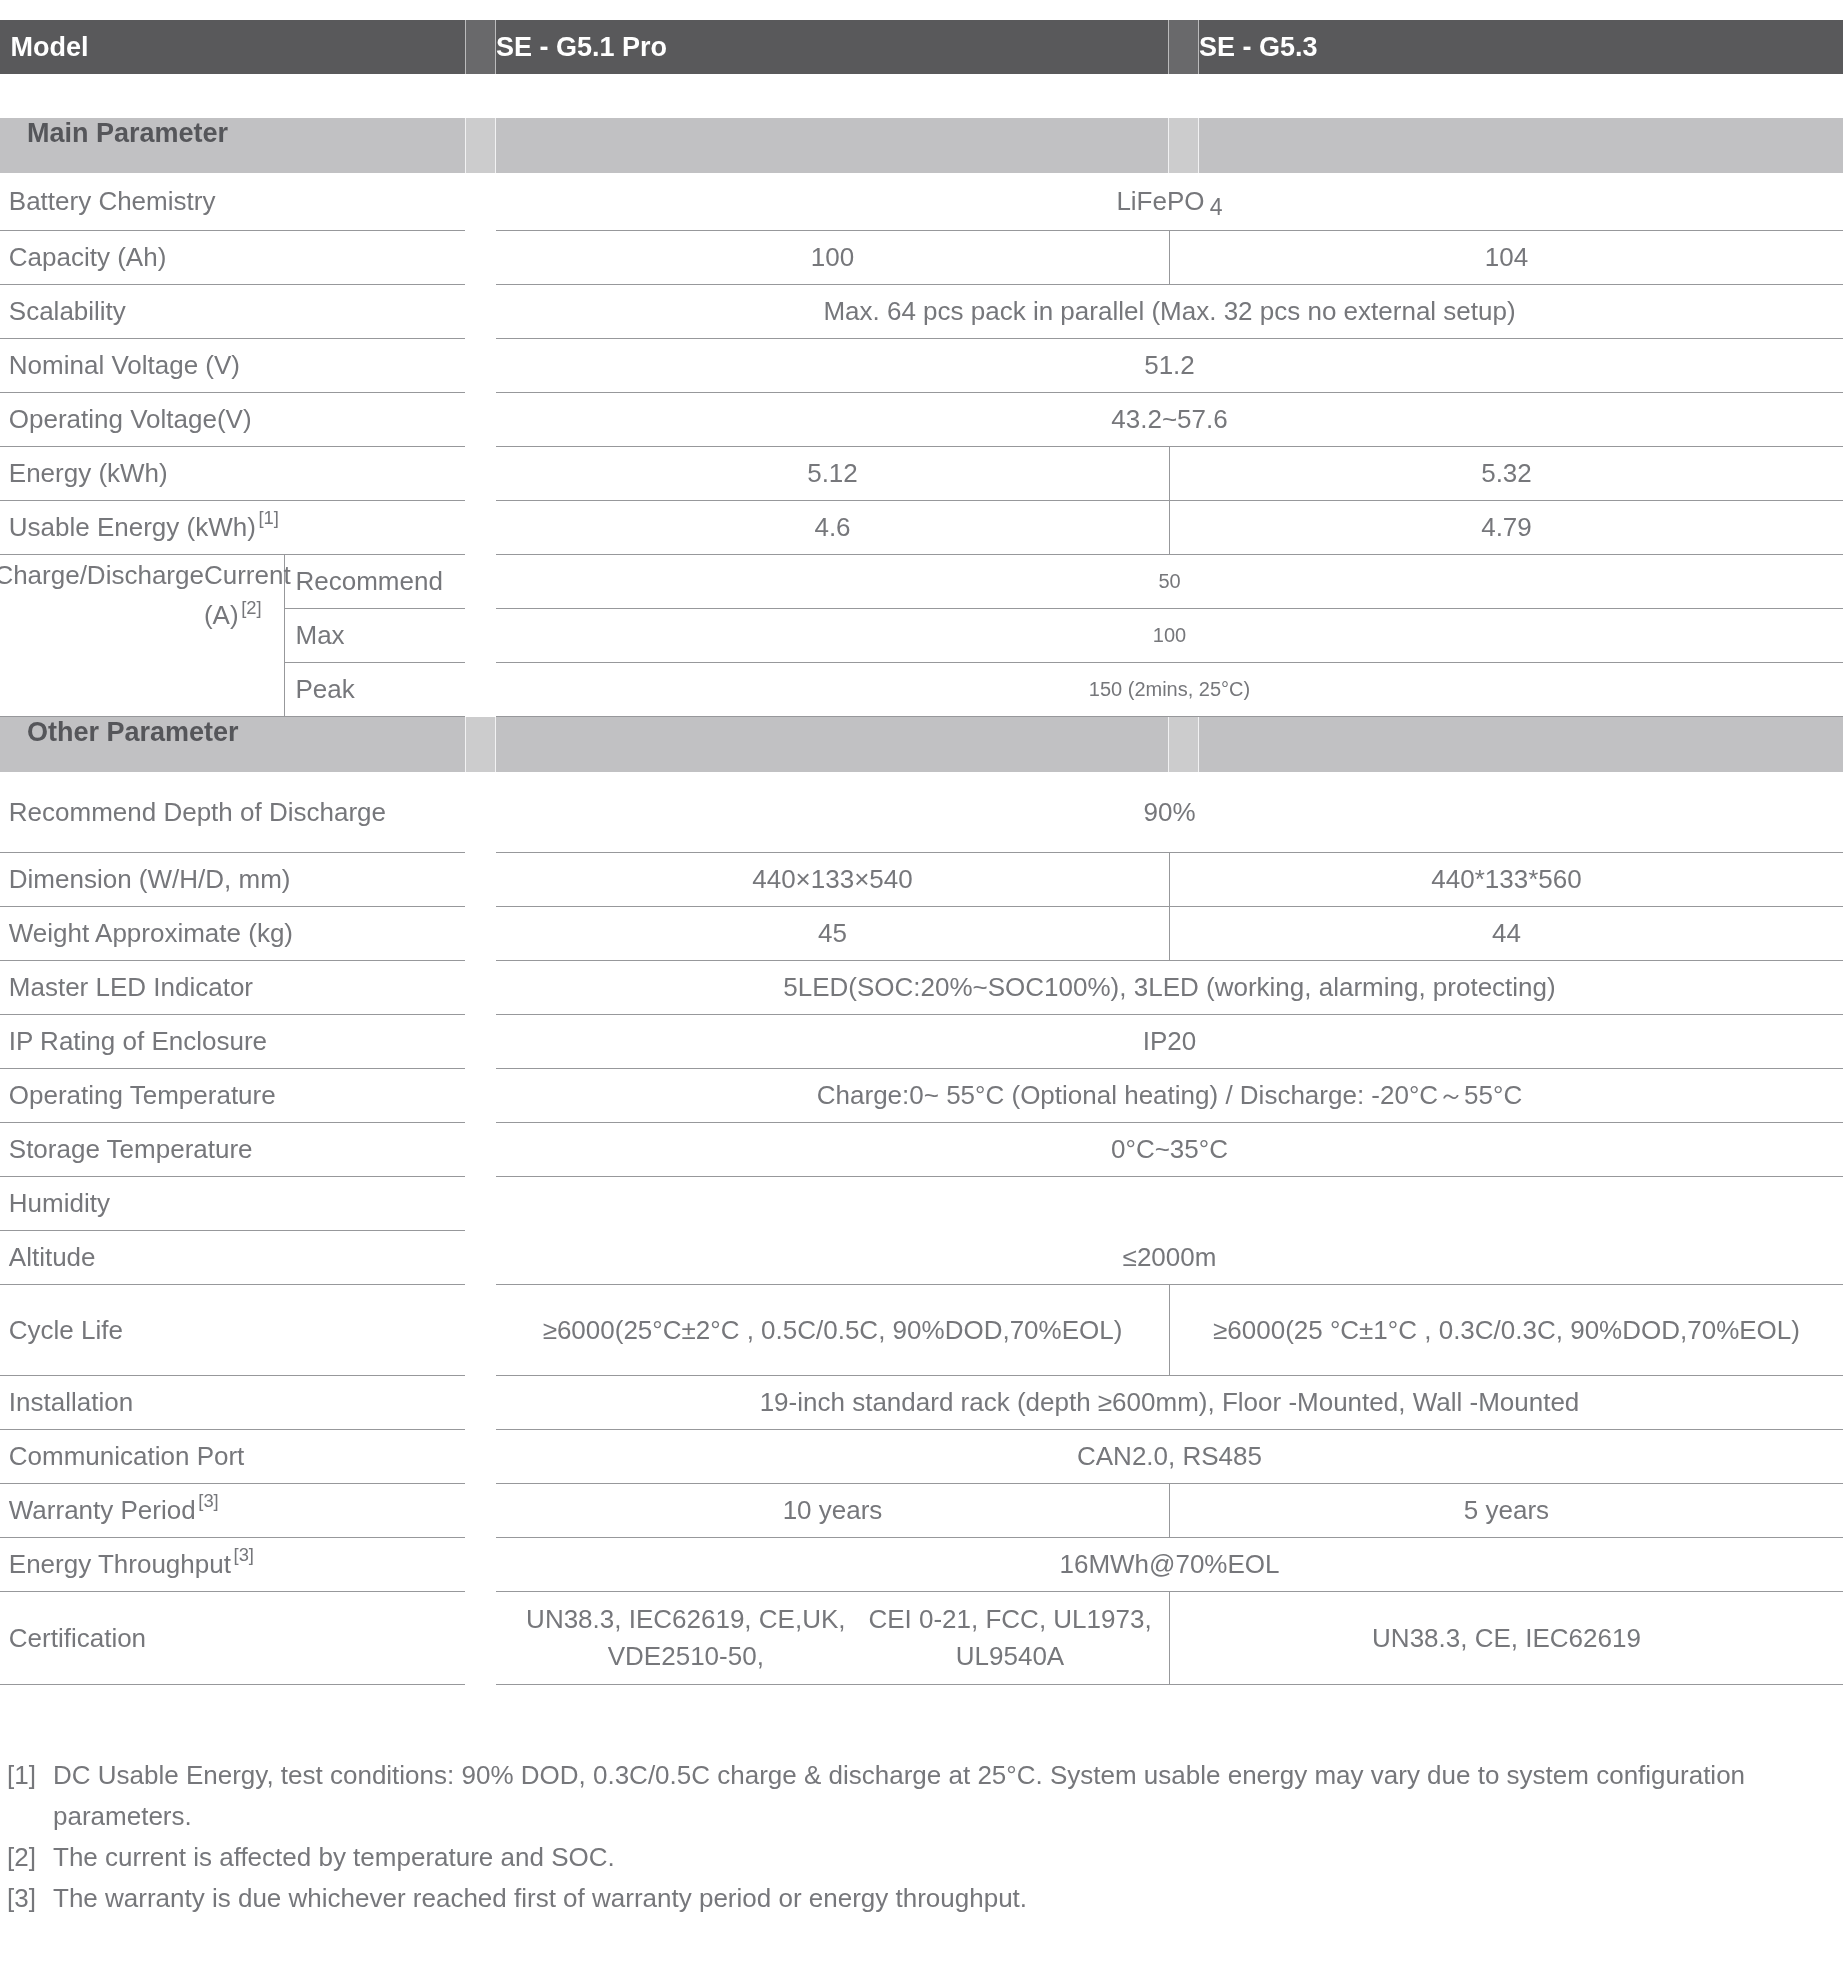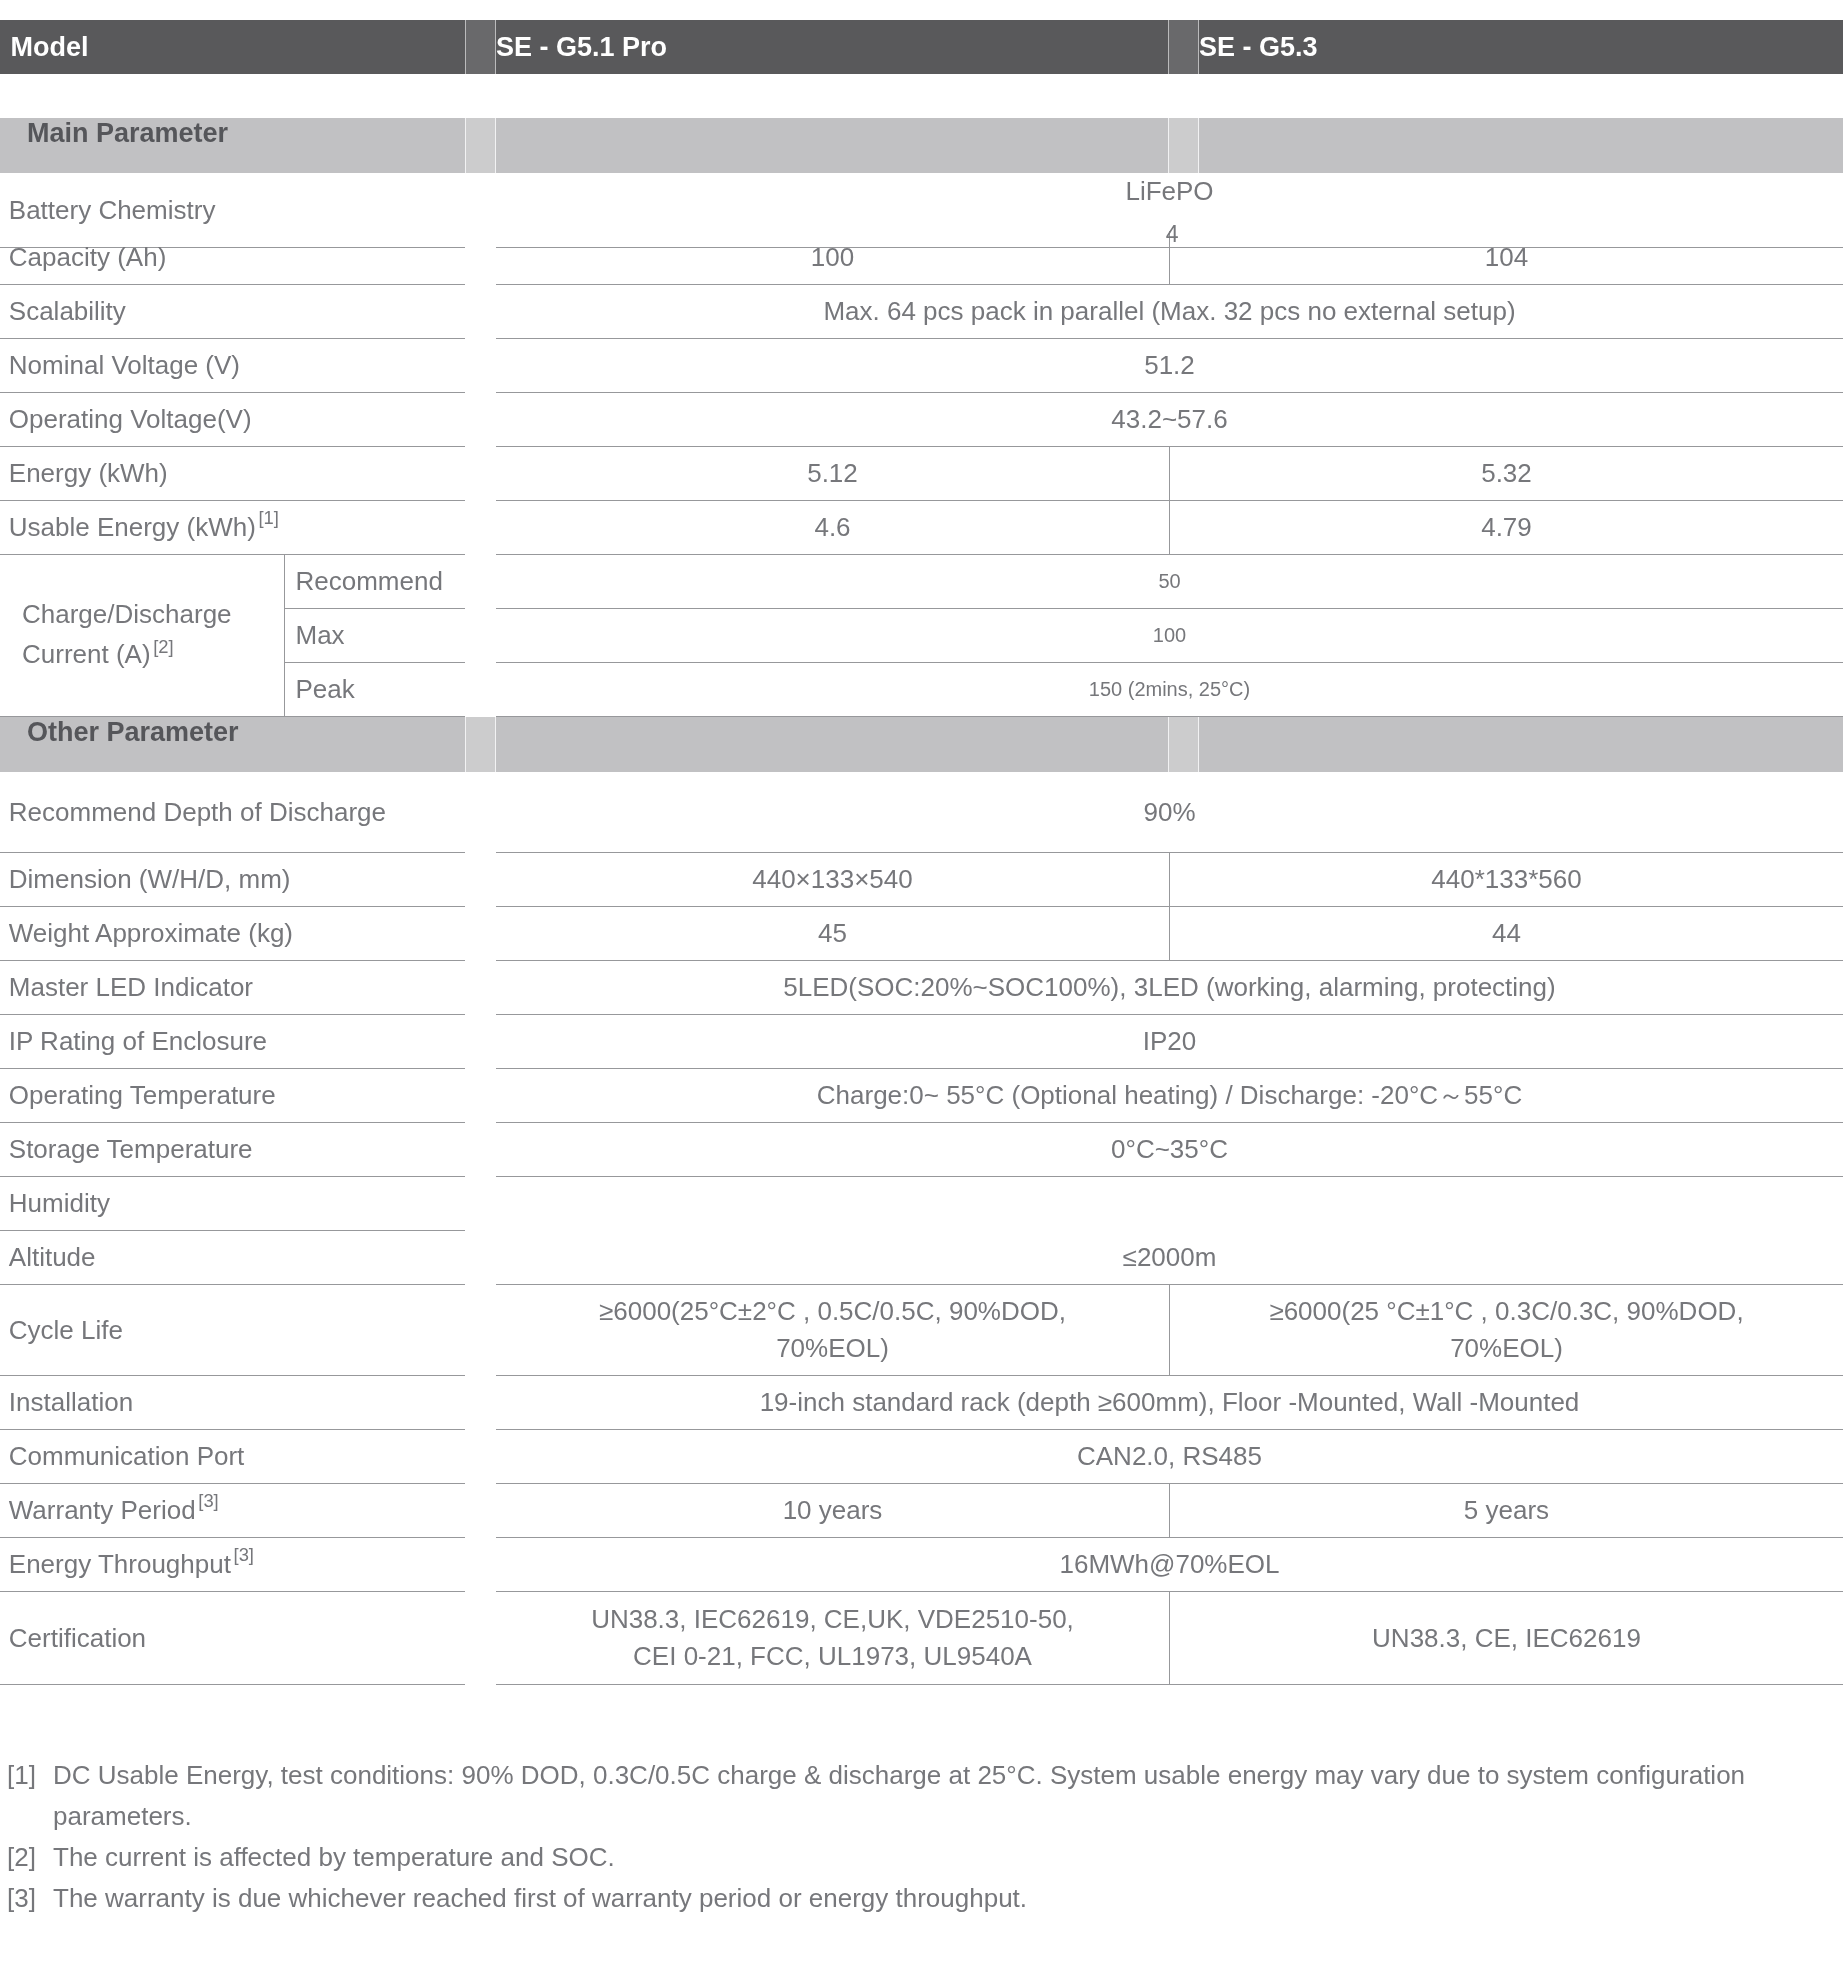--- a/index.html
+++ b/index.html
@@ -31,32 +31,32 @@
     font-weight:bold;font-size:27px;color:var(--band-text,#55565a);}
   .sstrip{background:rgba(255,255,255,0.18);
     border-left:0.9px solid rgba(255,255,255,0.75);
     border-right:0.9px solid rgba(255,255,255,0.75);}
   
   .row{display:grid;grid-template-columns:465px 31px 1347px;height:54px;}
   .label{border-bottom:1.8px solid var(--line,#97989b);display:flex;align-items:center;
     padding-left:8.8px;font-size:26px;}
   .gap{}
   .vals{border-bottom:1.8px solid var(--line,#97989b);display:flex;}
-  .cell{flex:1;display:flex;flex-direction:column;align-items:center;justify-content:center;
+  .cell{flex:1;display:flex;flex-direction:row;align-items:center;justify-content:center;
     text-align:center;font-size:26px;line-height:37px;padding:0 12.3px;}
   .vals.two .cell + .cell{border-left:1.8px solid var(--line,#97989b);}
   .sup{font-size:18.4px;position:relative;top:-9.7px;margin-left:2.6px;}
   .valsub{font-size:23px;position:relative;top:6.1px;margin-left:5.3px;}
   
   .group{display:grid;grid-template-columns:285px 180px 31px 1347px;
     grid-template-rows:repeat(3,54px);}
   .g-label{grid-row:1 / span 3;border-right:1.8px solid var(--line,#97989b);
     border-bottom:1.8px solid var(--line,#97989b);
-    display:flex;flex-direction:column;justify-content:center;
-    padding-left:22px;font-size:26px;line-height:40px;}
+    display:flex;flex-direction:row;justify-content:center;
+    padding-left:1px;font-size:26px;line-height:40px;}
   .g-sub{border-bottom:1.8px solid var(--line,#97989b);display:flex;align-items:center;
     padding-left:10.5px;font-size:26px;}
   .g-gap{}
   .g-val{border-bottom:1.8px solid var(--line,#97989b);display:flex;flex-direction:column;
     align-items:center;justify-content:center;text-align:center;font-size:20px;}
   
   .footnotes{margin-top:70px;padding-left:7px;width:1810px;font-size:26px;line-height:41px;}
   .footnote{display:flex;}
   .fn-marker{flex:0 0 46px;}
   .fn-text{flex:1;}

